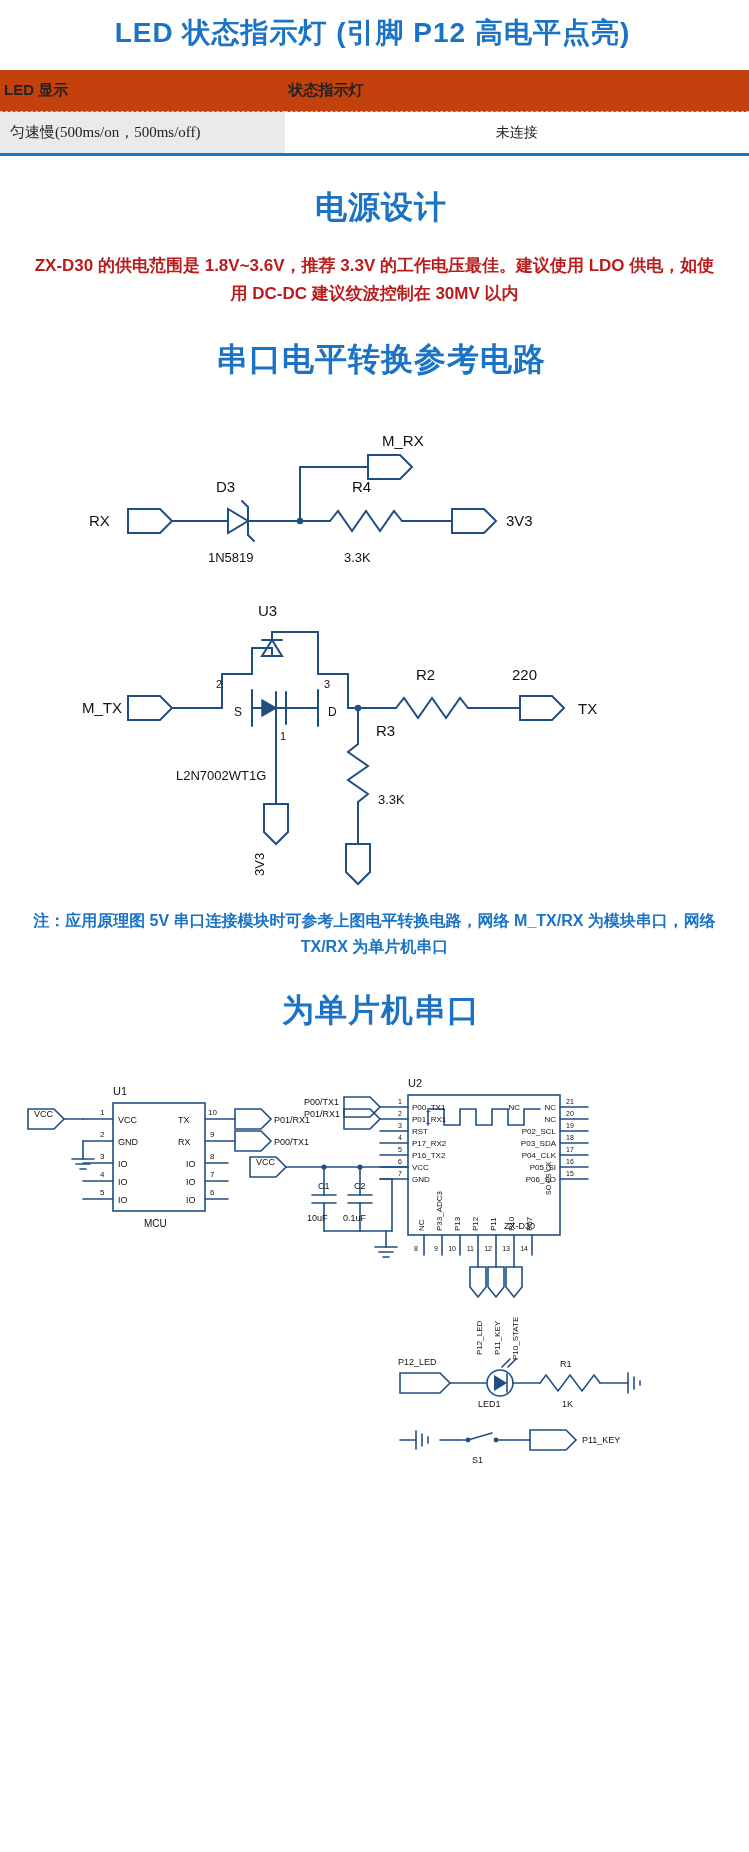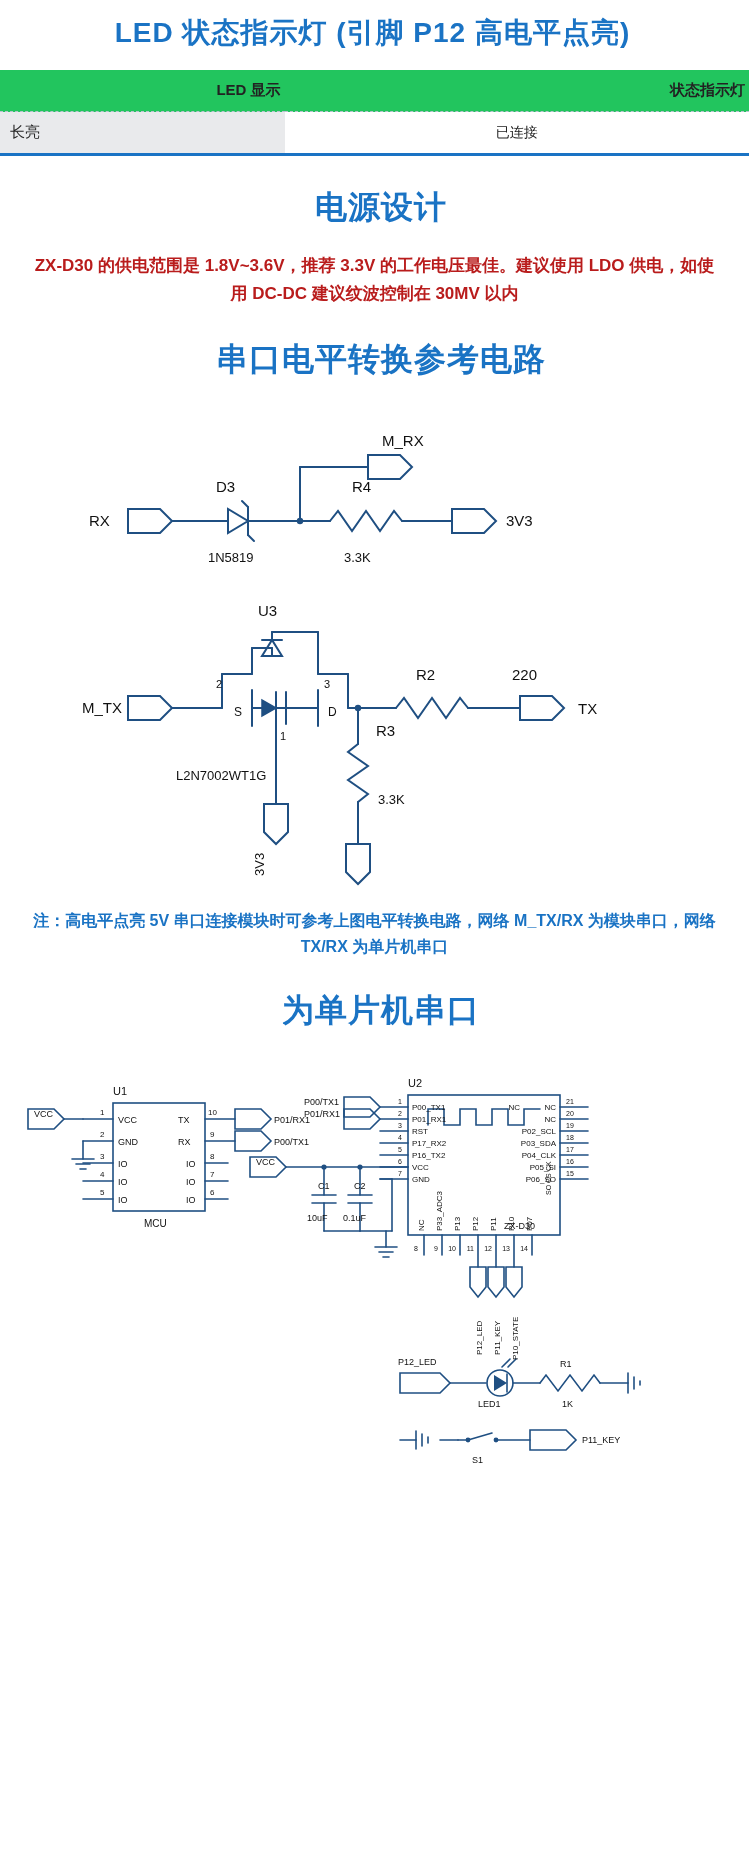--- a/index.html
+++ b/index.html
@@ -31,24 +31,24 @@
     margin: 30px 0 22px 13px;
   }
 
   
   table.led-table {
     width: 100%;
     border-collapse: collapse;
     font-size: 15px;
   }
   table.led-table thead th {
-    background: #22c55e;
+    background: #c2410c;
     font-weight: bold;
     padding: 11px 4px;
-    text-align: right;
+    text-align: left;
     border-bottom: 1px dashed #b9c4cf;
     color: #222;
   }
   table.led-table thead th.col1 { width: 38%; }
   table.led-table tbody td {
     padding: 11px 6px;
     text-align: center;
     border-bottom: 1px dashed #b9c4cf;
     font-size: 14px;
   }
@@ -94,22 +94,22 @@
 
 <table class="led-table">
   <thead>
     <tr>
       <th class="col1">LED 显示</th>
       <th>状态指示灯</th>
     </tr>
   </thead>
   <tbody>
     <tr>
-      <td class="col1">长亮</td>
-      <td>已连接</td>
+      <td class="col1">匀速慢(500ms/on，500ms/off)</td>
+      <td>未连接</td>
     </tr>
   </tbody>
 </table>
 
 <h2 class="section-title h2-title">电源设计</h2>
 <p class="para-blue">ZX-D30 的供电范围是 1.8V~3.6V，推荐 3.3V 的工作电压最佳。建议使用 LDO 供电，如使用 DC-DC 建议纹波控制在 30MV 以内</p>
 
 <h2 class="section-title h2-title">串口电平转换参考电路</h2>
 
 <svg class="schematic" width="749" height="490" viewBox="0 0 749 490" xmlns="http://www.w3.org/2000/svg">
@@ -203,21 +203,21 @@
     <text x="416" y="276">R2</text>
     <text x="512" y="276">220</text>
     <text x="578" y="310">TX</text>
     <text x="376" y="332">R3</text>
     <text x="378" y="400" font-size="13">3.3K</text>
     <text x="264" y="472" font-size="13" transform="rotate(-90 264 472)">3V3</text>
     <text x="346" y="512" font-size="13" transform="rotate(-90 346 512)">5V</text>
   </g>
 </svg>
 
-<p class="note-blue">注：高电平点亮 5V 串口连接模块时可参考上图电平转换电路，网络 M_TX/RX 为模块串口，网络 TX/RX 为单片机串口</p>
+<p class="note-blue">注：应用原理图 5V 串口连接模块时可参考上图电平转换电路，网络 M_TX/RX 为模块串口，网络 TX/RX 为单片机串口</p>
 
 <h2 class="section-title h2-title">为单片机串口</h2>
 
 <svg class="schematic" width="749" height="420" viewBox="0 0 749 420" xmlns="http://www.w3.org/2000/svg">
   <g stroke="#1f4f82" stroke-width="1.6" fill="none" stroke-linecap="round">
 
     <rect x="113" y="48" width="92" height="108" fill="none" stroke="#1f4f82" stroke-width="1.6"></rect>
 
     <line x1="83" y1="64" x2="113" y2="64"></line>
     <line x1="83" y1="86" x2="113" y2="86"></line>

